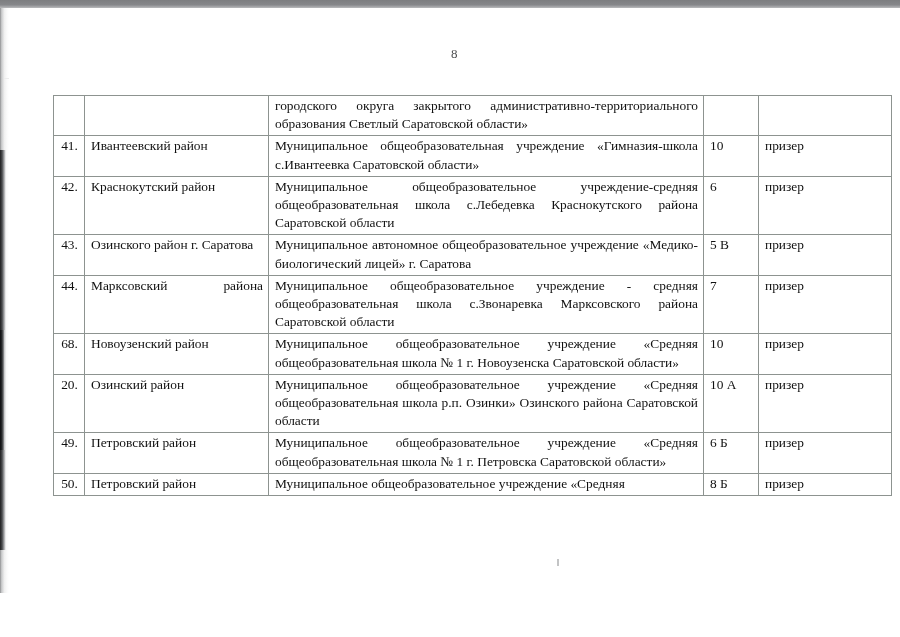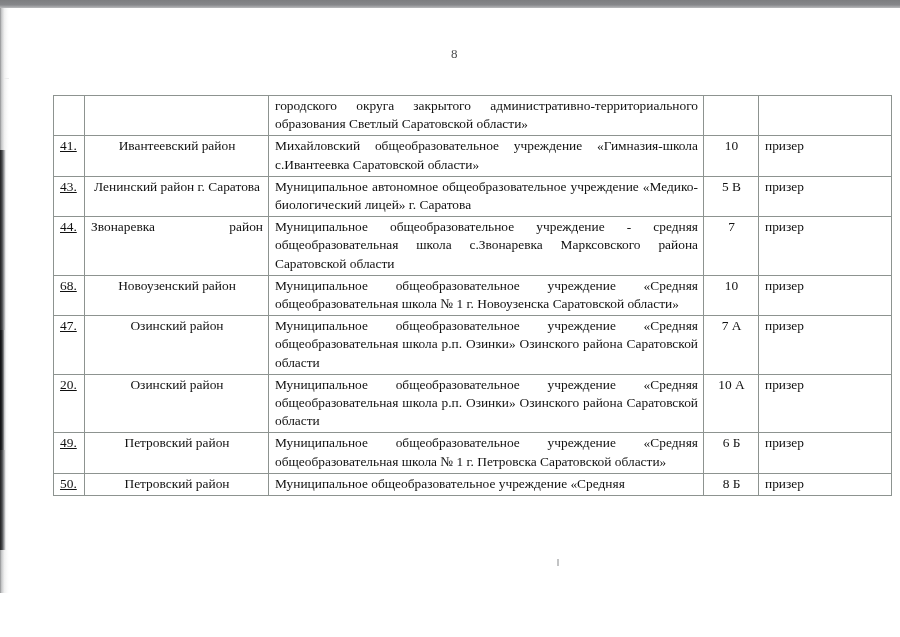--- a/index.html
+++ b/index.html
@@ -89,24 +89,24 @@
     padding: 1px 5px 2px 6px;
     vertical-align: top;
     word-wrap: break-word;
   }
   col.c-num   { width: 31px; }
   col.c-dist  { width: 184px; }
   col.c-inst  { width: 435px; }
   col.c-grade { width: 55px; }
   col.c-res   { width: 133px; }
 
-  td.num   { text-align: left; padding-left: 0; padding-right: 0; text-decoration: underline; }
-  td.dist  { text-align: center; }
+  td.num   { text-align: center; padding-left: 0; padding-right: 0; }
+  td.dist  { text-align: left; }
   td.inst  { text-align: justify; text-align-last: left; hyphens: none; }
-  td.grade { text-align: center; padding-left: 0; padding-right: 0; }
+  td.grade { text-align: left; padding-left: 0; padding-right: 0; }
   td.res   { text-align: left; padding-left: 8px; }
 
   td.inst.last-justify { text-align: justify; }
   td.dist.justify-wide { text-align: justify; text-align-last: justify; }
 
   .cut-row td { border-bottom: none; }
 
   #bottom-mask {
     position: absolute;
     left: 0;
@@ -149,50 +149,50 @@
         <tr>
           <td class="num"></td>
           <td class="dist"></td>
           <td class="inst last-justify">городского округа закрытого административно-территориального образования Светлый Саратовской области»</td>
           <td class="grade"></td>
           <td class="res"></td>
         </tr>
         <tr>
           <td class="num">41.</td>
           <td class="dist">Ивантеевский район</td>
-          <td class="inst">Михайловский общеобразовательное учреждение «Гимназия-школа с.Ивантеевка Саратовской области»</td>
+          <td class="inst">Муниципальное общеобразовательная учреждение «Гимназия-школа с.Ивантеевка Саратовской области»</td>
           <td class="grade">10</td>
           <td class="res">призер</td>
         </tr>
         <tr>
+          <td class="num">42.</td>
+          <td class="dist">Краснокутский район</td>
+          <td class="inst">Муниципальное общеобразовательное учреждение-средняя общеобразовательная школа с.Лебедевка Краснокутского района Саратовской области</td>
+          <td class="grade">6</td>
+          <td class="res">призер</td>
+        </tr>
+        <tr>
           <td class="num">43.</td>
-          <td class="dist">Ленинский район г. Саратова</td>
+          <td class="dist">Озинского район г. Саратова</td>
           <td class="inst">Муниципальное автономное общеобразовательное учреждение «Медико-биологический лицей» г. Саратова</td>
           <td class="grade">5 В</td>
           <td class="res">призер</td>
         </tr>
         <tr>
           <td class="num">44.</td>
-          <td class="dist justify-wide">Звонаревка район</td>
+          <td class="dist justify-wide">Марксовский района</td>
           <td class="inst">Муниципальное общеобразовательное учреждение - средняя общеобразовательная школа с.Звонаревка Марксовского района Саратовской области</td>
           <td class="grade">7</td>
           <td class="res">призер</td>
         </tr>
         <tr>
           <td class="num">68.</td>
           <td class="dist">Новоузенский район</td>
           <td class="inst">Муниципальное общеобразовательное учреждение «Средняя общеобразовательная школа № 1 г. Новоузенска Саратовской области»</td>
           <td class="grade">10</td>
-          <td class="res">призер</td>
-        </tr>
-        <tr>
-          <td class="num">47.</td>
-          <td class="dist">Озинский район</td>
-          <td class="inst">Муниципальное общеобразовательное учреждение «Средняя общеобразовательная школа р.п. Озинки» Озинского района Саратовской области</td>
-          <td class="grade">7 А</td>
           <td class="res">призер</td>
         </tr>
         <tr>
           <td class="num">20.</td>
           <td class="dist">Озинский район</td>
           <td class="inst">Муниципальное общеобразовательное учреждение «Средняя общеобразовательная школа р.п. Озинки» Озинского района Саратовской области</td>
           <td class="grade">10 А</td>
           <td class="res">призер</td>
         </tr>
         <tr>

